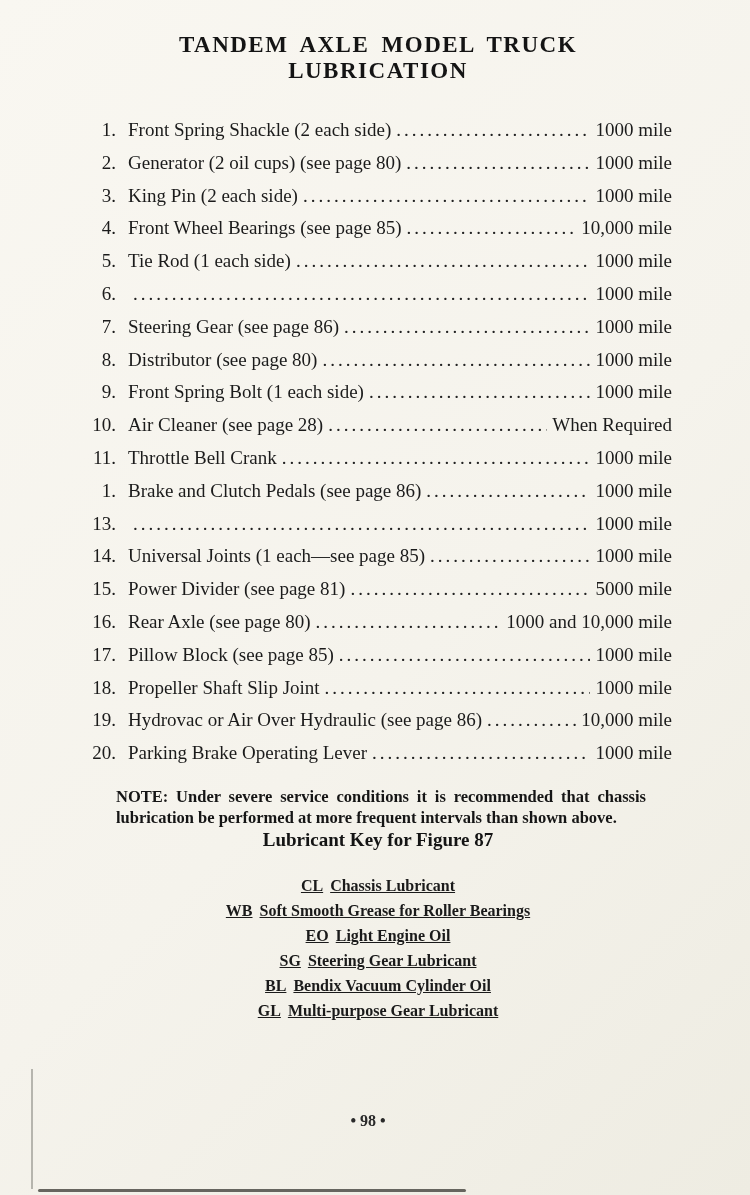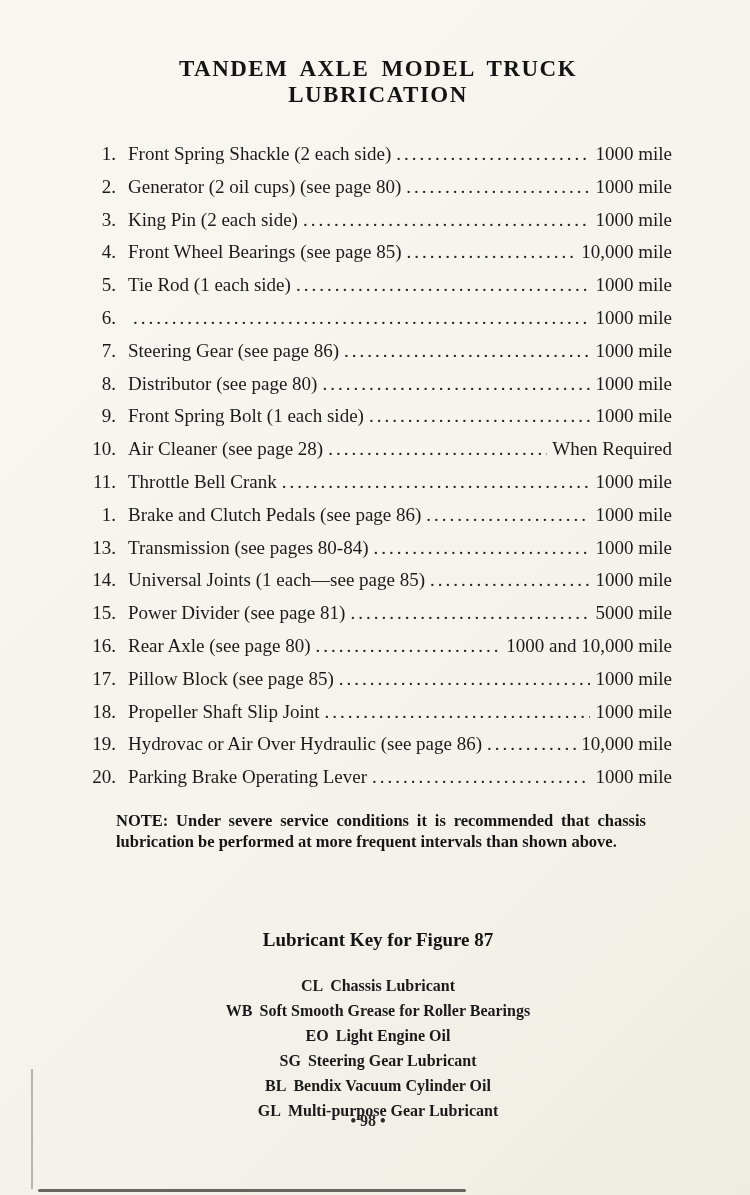--- a/index.html
+++ b/index.html
@@ -12,21 +12,21 @@
     position: relative;
     overflow: hidden;
   }
   .page {
     position: absolute;
     inset: 0;
     background: linear-gradient(135deg, #f9f7f1 0%, #f5f3ec 55%, #eeece2 100%);
   }
   .content {
     position: relative;
-    padding: 56px 78px 0 84px;
+    padding: 32px 78px 0 84px;
   }
   .title {
     font-size: 23px;
     font-weight: bold;
     text-align: center;
     letter-spacing: 1.5px;
     word-spacing: 5px;
     margin: 0 0 30px 0;
     color: #141414;
   }
@@ -57,34 +57,34 @@
   .interval { flex-shrink: 0; }
   .note {
     margin: 16px 26px 0 32px;
     font-weight: bold;
     font-size: 16.5px;
     line-height: 21.5px;
     text-align: justify;
     color: #151515;
   }
   .key-section {
-    margin-top: 76px;
     text-align: center;
   }
   .key-title {
     font-size: 19px;
     font-weight: bold;
     margin-bottom: 22px;
     color: #141414;
   }
   .key-entry {
     font-size: 16px;
     font-weight: bold;
     line-height: 25px;
     color: #1a1a1a;
+    text-decoration: underline;
   }
   .key-code { margin-right: 7px; }
   .page-number {
     position: absolute;
     left: 0;
     right: 14px;
     top: 1112px;
     text-align: center;
     font-size: 16px;
     font-weight: bold;
@@ -185,21 +185,20 @@
           <span class="interval">1000 mile</span>
         </div>
         <div class="lub-row">
           <span class="num">1.</span>
           <span class="label">Brake and Clutch Pedals (see page 86)</span>
           <span class="dots"></span>
           <span class="interval">1000 mile</span>
         </div>
         <div class="lub-row">
           <span class="num">13.</span>
-          <span class="label">Transmission (see pages 80-84)</span>
           <span class="dots"></span>
           <span class="interval">1000 mile</span>
         </div>
         <div class="lub-row">
           <span class="num">14.</span>
           <span class="label">Universal Joints (1 each—see page 85)</span>
           <span class="dots"></span>
           <span class="interval">1000 mile</span>
         </div>
         <div class="lub-row">

